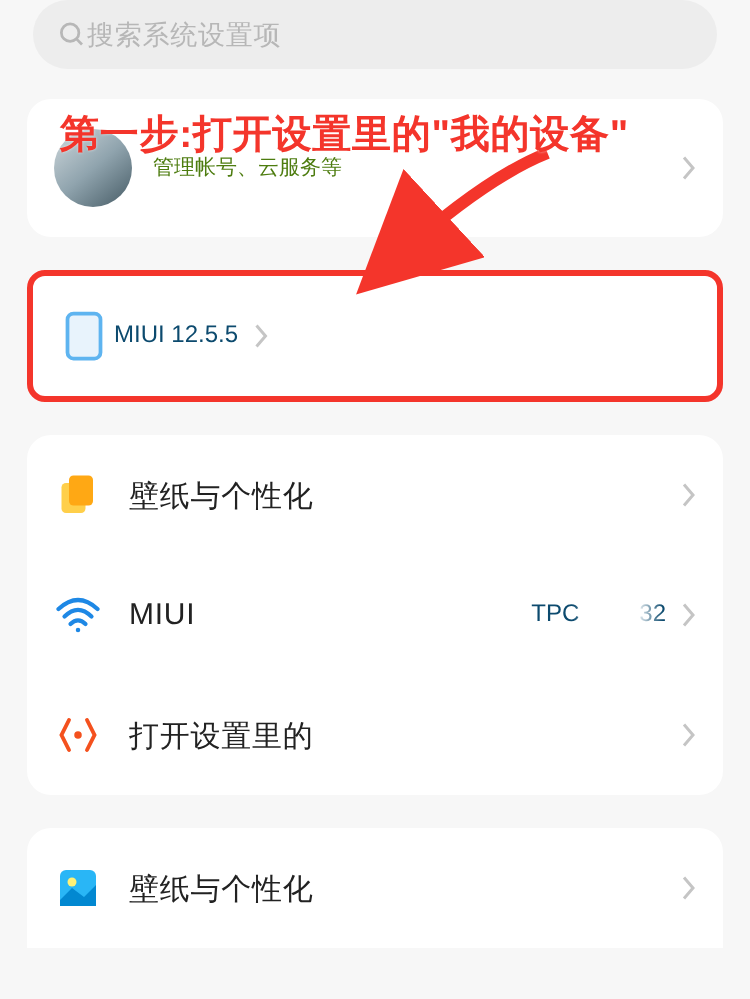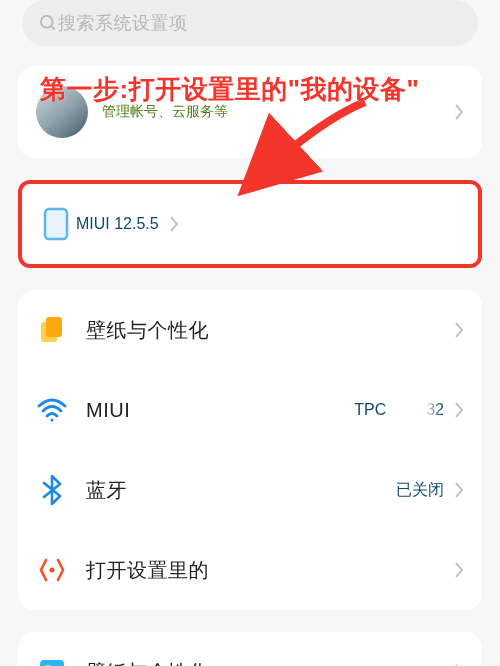--- a/index.html
+++ b/index.html
@@ -217,34 +217,20 @@
     </div>
     <span class="row-value wlan-value">
       <span>TPC</span>&nbsp;&nbsp;&nbsp;&nbsp;&nbsp;&nbsp;&nbsp;&nbsp;&nbsp;<span>32</span>
       <span class="wlan-fade"></span>
     </span>
     <svg class="chevron" width="10" height="18" viewBox="0 0 10 18" fill="none" stroke="currentColor" stroke-width="2">
         <path d="M2 2 L8 9 L2 16"></path>
       </svg>
   </div>
 
-  <div class="row">
-    <div class="icon-slot">
-      <svg width="20" height="30" viewBox="0 0 20 30" fill="none" stroke="#1e88e5" stroke-width="2.6" stroke-linejoin="round" stroke-linecap="round">
-          <path d="M10 1 L10 29 L18 21 L2 8 M10 1 L18 9 L2 22"></path>
-        </svg>
-    </div>
-    <div class="row-text">
-      <span class="row-title">蓝牙</span>
-    </div>
-    <span class="row-value">已关闭</span>
-    <svg class="chevron" width="10" height="18" viewBox="0 0 10 18" fill="none" stroke="currentColor" stroke-width="2">
-        <path d="M2 2 L8 9 L2 16"></path>
-      </svg>
-  </div>
 
   <div class="row">
     <div class="icon-slot">
       <svg width="28" height="28" viewBox="0 0 28 28" fill="none" stroke="#f4511e" stroke-width="2.6" stroke-linecap="round">
           <path d="M8 4 L3 14 L8 24"></path>
           <path d="M20 4 L25 14 L20 24"></path>
           <circle cx="14" cy="14" r="2.5" fill="#f4511e" stroke="none"></circle>
         </svg>
     </div>
     <div class="row-text">

